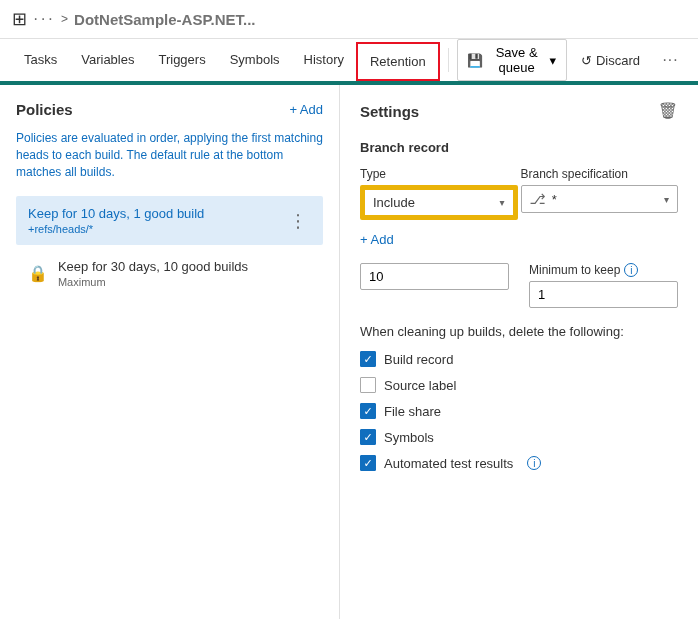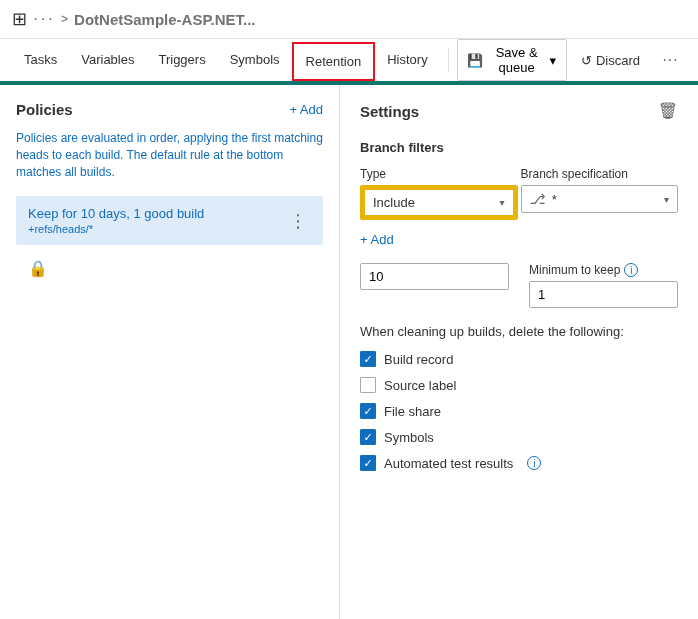--- a/index.html
+++ b/index.html
@@ -83,22 +83,22 @@
   <span class="header-dots">···</span>
   <span class="header-chevron">&gt;</span>
   <span class="header-title">DotNetSample-ASP.NET...</span>
 </div>
 
 <div class="navbar">
   <a class="nav-tab">Tasks</a>
   <a class="nav-tab">Variables</a>
   <a class="nav-tab">Triggers</a>
   <a class="nav-tab">Symbols</a>
+  <a class="nav-tab">History</a>
   <a class="nav-tab highlighted">Retention</a>
-  <a class="nav-tab">History</a>
   <div class="nav-divider"></div>
   <div class="nav-actions">
     <button class="btn-save">
       <span>💾</span>
       <span>Save &amp; queue</span>
       <span>▾</span>
     </button>
     <button class="btn-discard">
       <span>↺</span>
       <span>Discard</span>
@@ -119,30 +119,34 @@
     <div class="policy-item selected">
       <div class="policy-item-content">
         <div class="policy-item-title">Keep for 10 days, 1 good build</div>
         <div class="policy-item-subtitle">+refs/heads/*</div>
       </div>
       <span class="policy-item-menu">⋮</span>
     </div>
 
     <div class="policy-item-locked">
       <span class="lock-icon">🔒</span>
+      <div class="policy-item-locked-content">
+        <div class="title">Keep for 30 days, 10 good builds</div>
+        <div class="subtitle">Maximum</div>
+      </div>
     </div>
   </div>
 
   <div class="right-panel">
     <div class="settings-header">
       <span class="settings-title">Settings</span>
       <button class="btn-delete">🗑</button>
     </div>
 
-    <div class="section-title">Branch filters</div>
+    <div class="section-title">Branch record</div>
 
     <div class="filters-row">
       <div class="filter-group">
         <div class="filter-label">Type</div>
         <div class="select-box">
           <span>Include</span>
           <span class="select-chevron">▾</span>
         </div>
       </div>
       <div class="filter-group">

